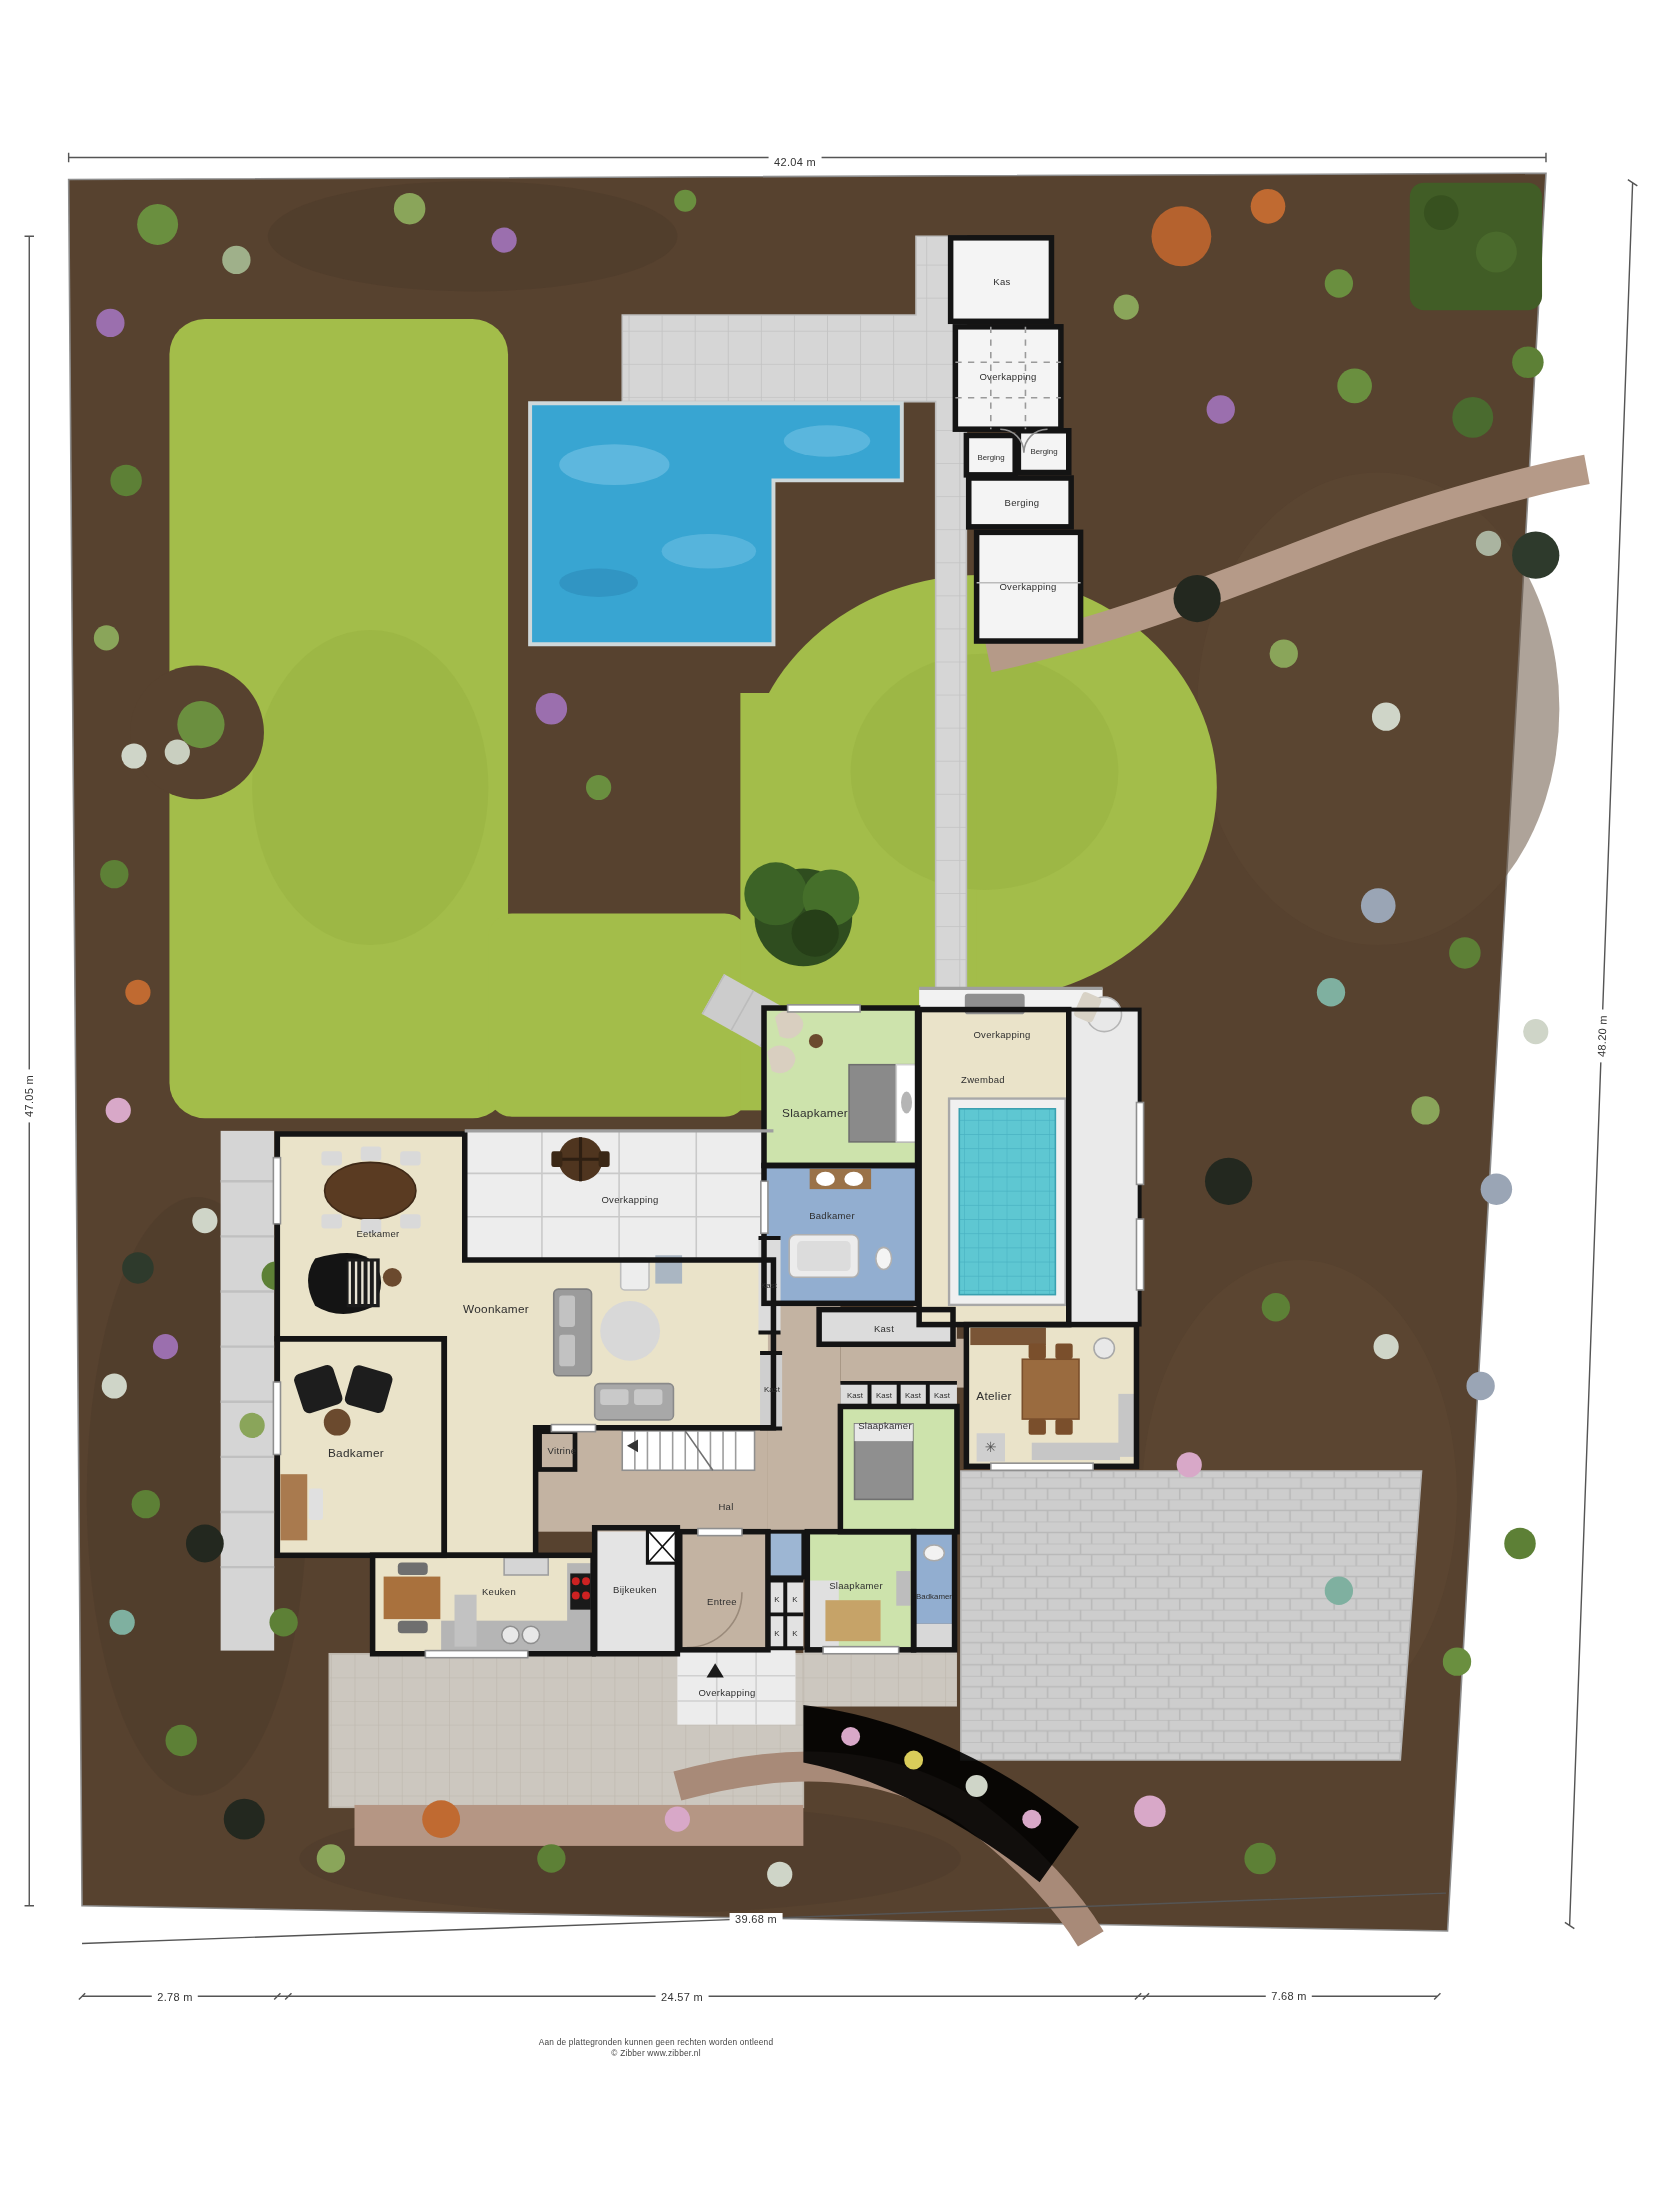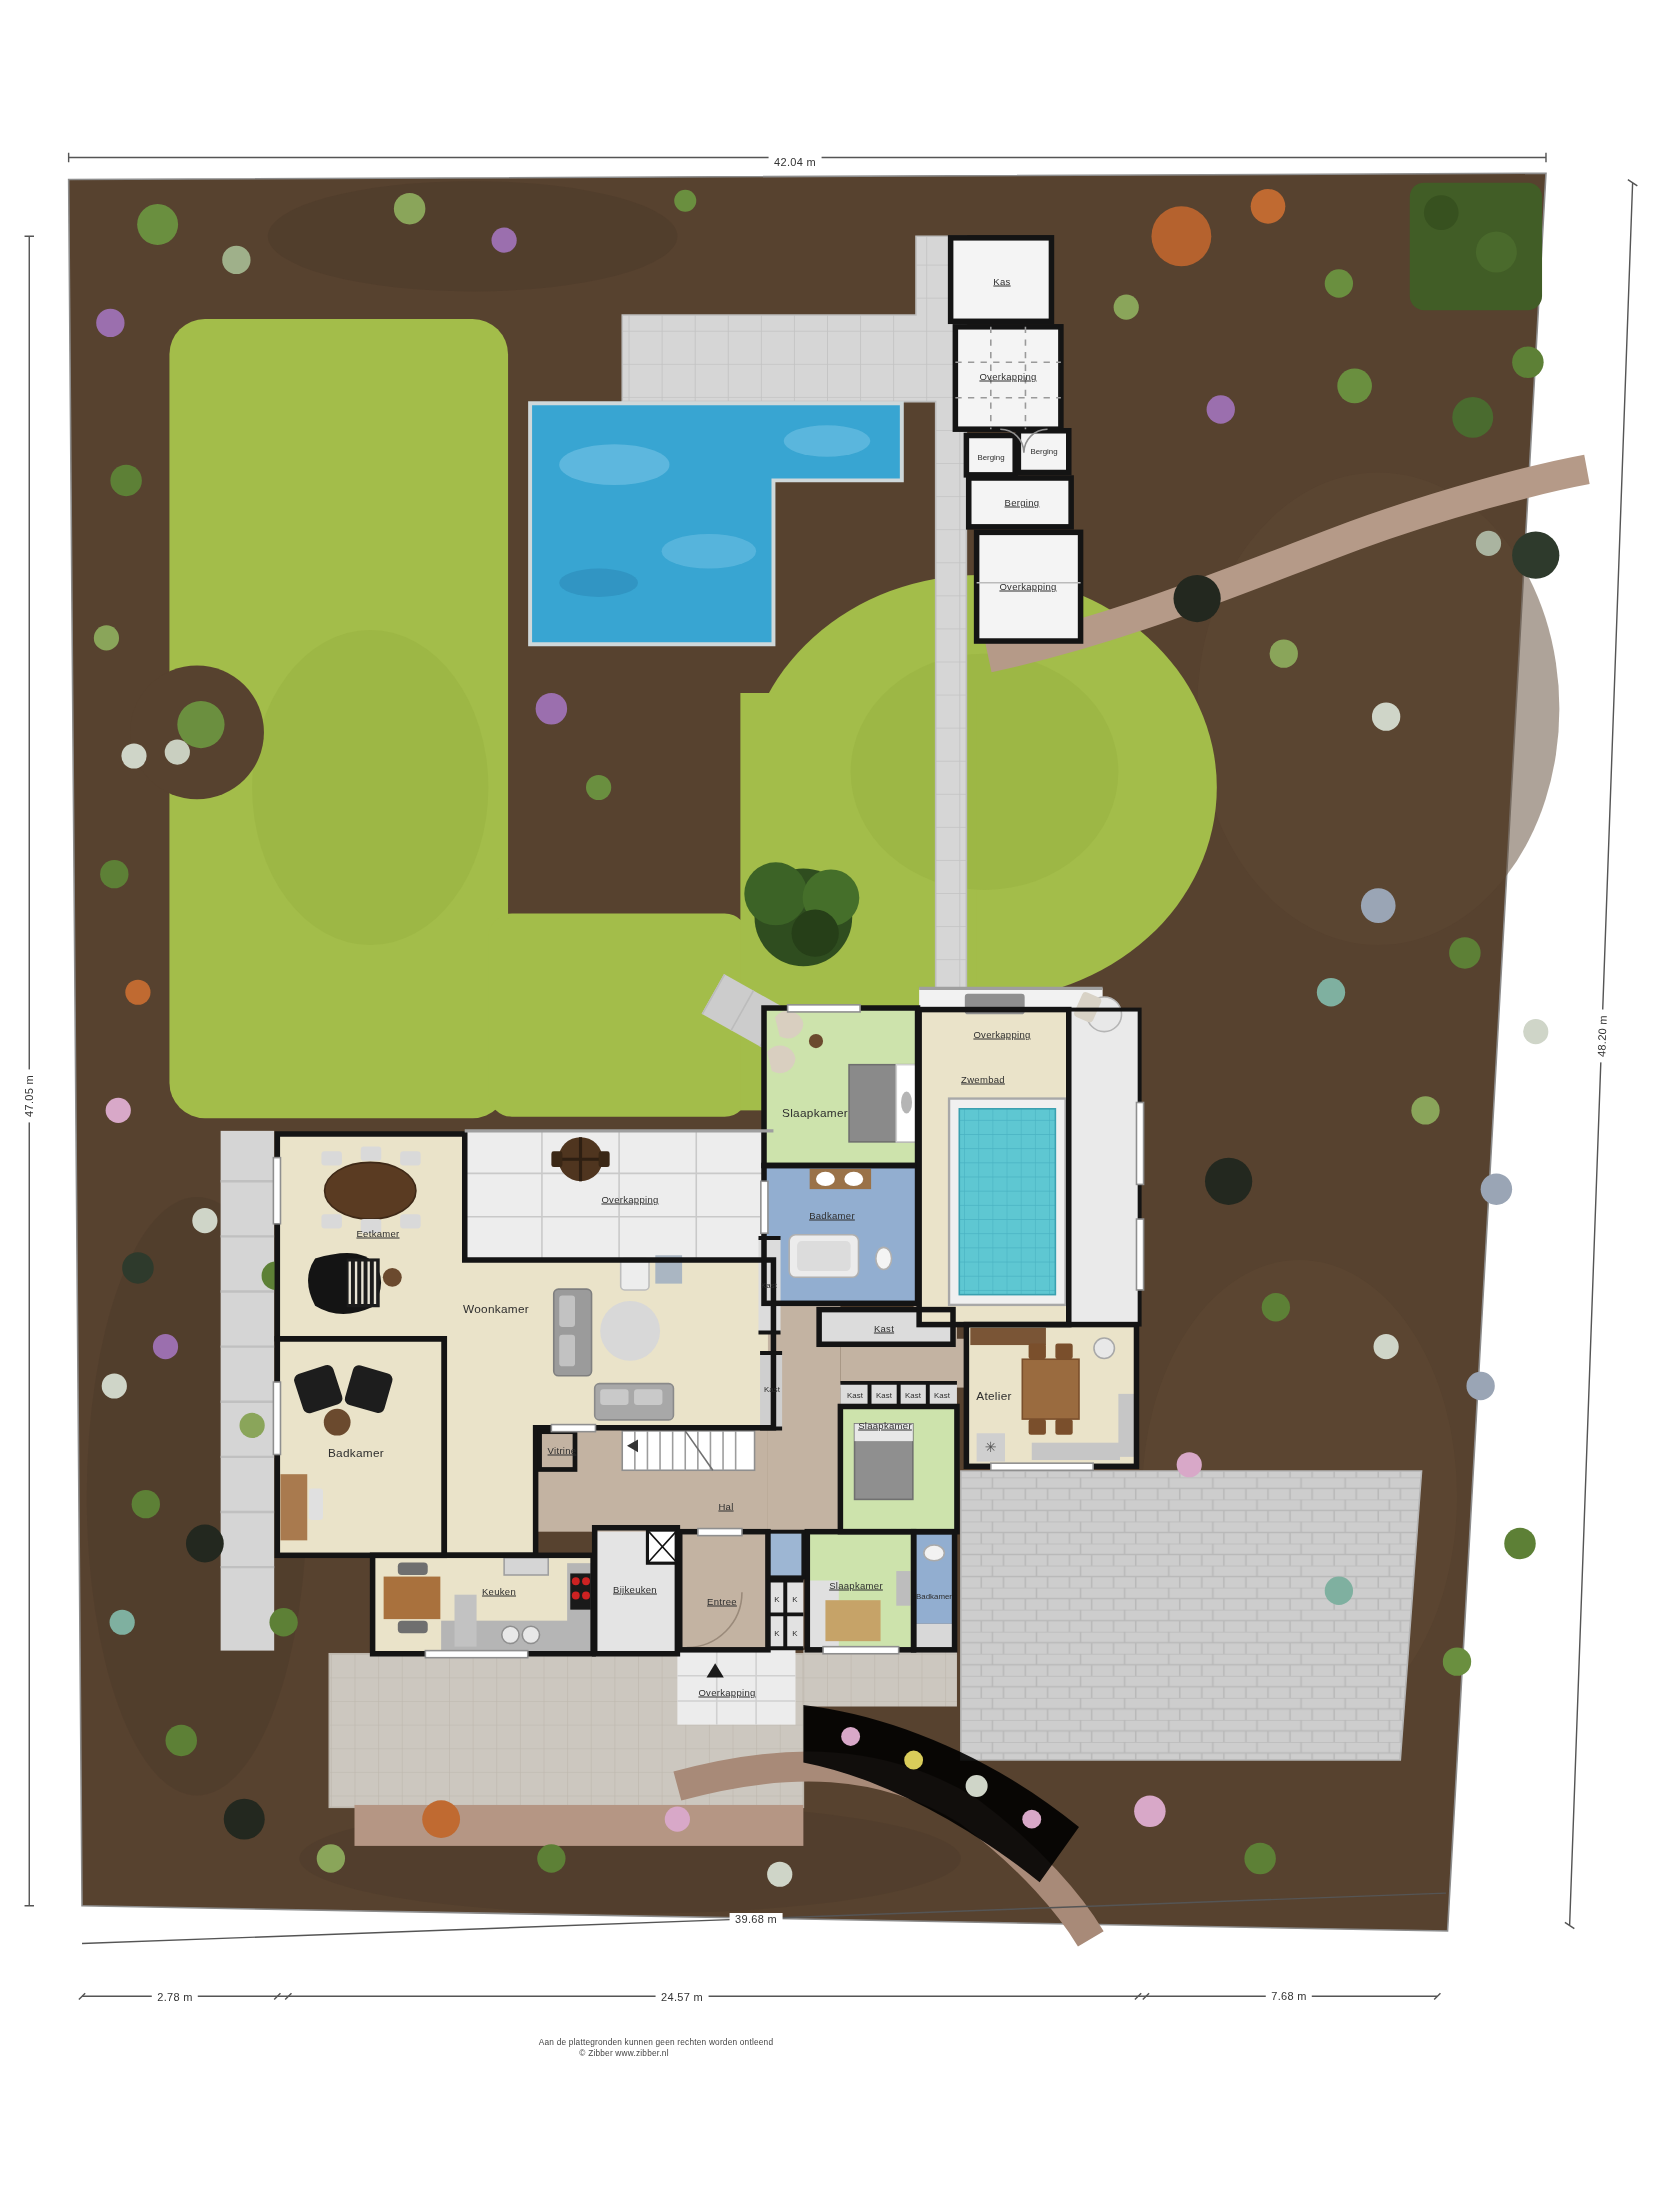--- a/index.html
+++ b/index.html
@@ -1,20 +1,20 @@
 <!DOCTYPE html>
 <html style="font-size:12.6px"><head>
 <meta charset="utf-8">
 <style>
   html,body{margin:0;padding:0;background:#ffffff;}
   body{width:1654px;height:2205px;position:relative;font-family:"Liberation Sans",sans-serif;}
   #plan{position:absolute;left:0;top:0;width:1654px;height:2205px;}
   .lbl{position:absolute;transform:translate(-50%,-50%);font-size:11.8px;color:#2e2e2e;
        white-space:nowrap;letter-spacing:0.3px;text-align:center;}
-  .sm{font-size:9.5px;text-decoration:underline;}
+  .sm{font-size:9.5px;}
   .xs{font-size:7.9px;letter-spacing:0;}
   .dim{font-size:11px;color:#333;background:#fff;padding:0 5.5px;}
   .rotL{transform:translate(-50%,-50%) rotate(-90deg);}
   .rotR{transform:translate(-50%,-50%) rotate(-88deg);}
   .foot{font-size:8.3px;color:#444;letter-spacing:0.2px;}
 </style>
 </head>
 <body>
 
 <svg id="plan" viewBox="0 0 2100 2800">
@@ -417,15 +417,15 @@
 
   <div class="lbl dim" style="left:795px;top:162px">42.04 m</div>
   <div class="lbl dim rotL" style="left:29px;top:1096px">47.05 m</div>
   <div class="lbl dim rotR" style="left:1602px;top:1036px">48.20 m</div>
   <div class="lbl dim" style="left:756px;top:1919px">39.68 m</div>
   <div class="lbl dim" style="left:175px;top:1997px">2.78 m</div>
   <div class="lbl dim" style="left:682px;top:1997px">24.57 m</div>
   <div class="lbl dim" style="left:1289px;top:1996px">7.68 m</div>
 
   <div class="lbl foot" style="left:656px;top:2042px">Aan de plattegronden kunnen geen rechten worden ontleend</div>
-  <div class="lbl foot" style="left:624px;top:2053px">© Zibber www.zibber.nl</div>
+  <div class="lbl foot" style="left:656px;top:2053px">© Zibber www.zibber.nl</div>
 </div>
 
 
 </body></html>

